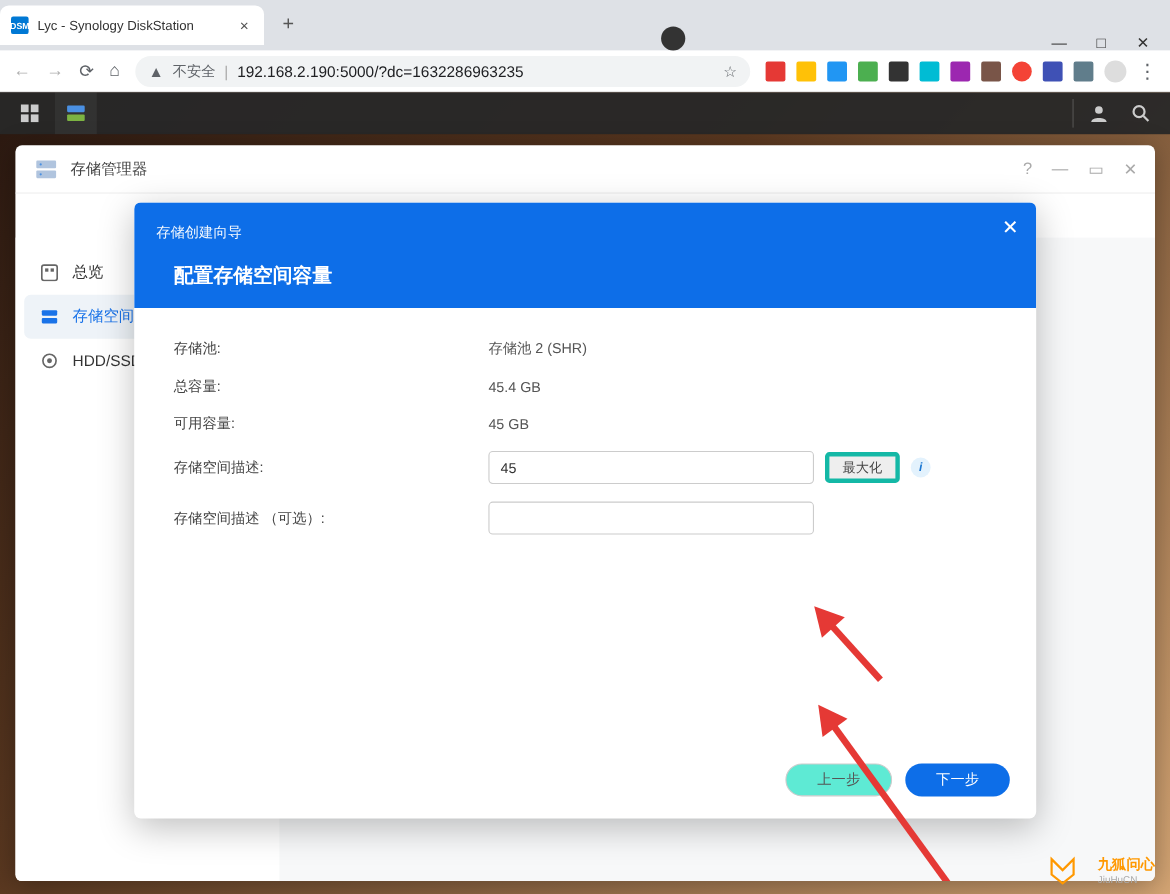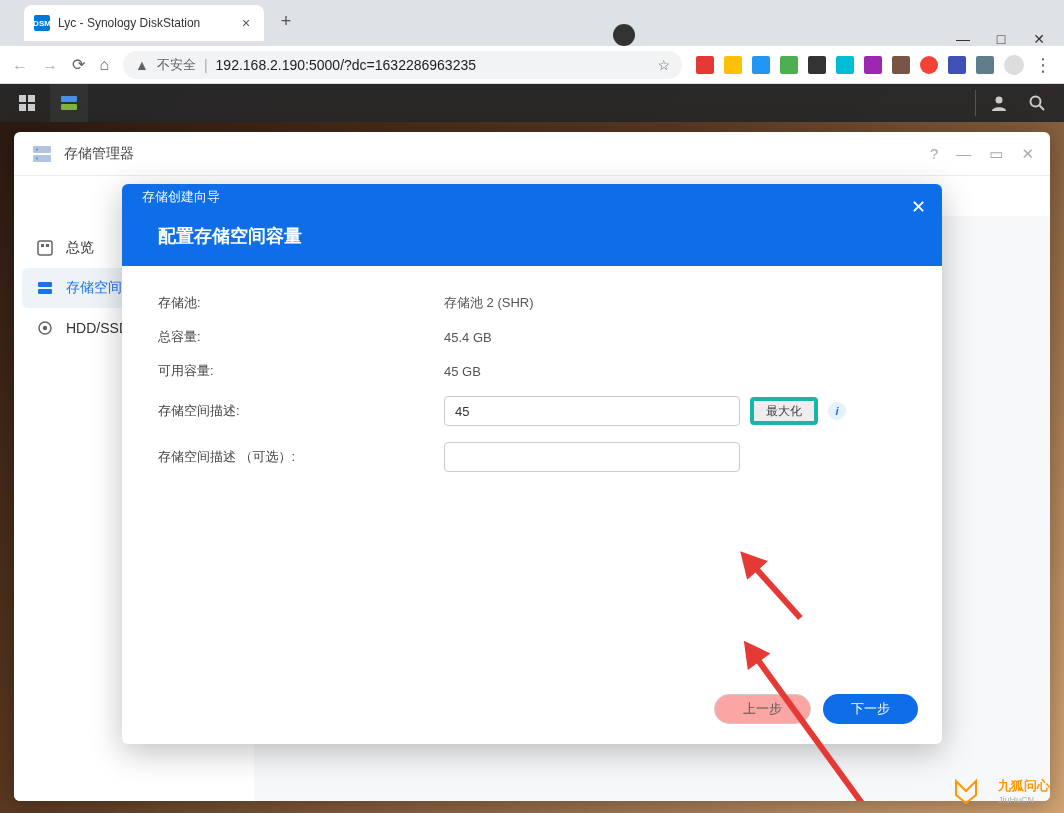--- a/index.html
+++ b/index.html
@@ -1,20 +1,20 @@
 <!DOCTYPE html>
 <html><head>
 <meta charset="utf-8">
 <style>
 * { margin: 0; padding: 0; box-sizing: border-box; font-family: -apple-system, BlinkMacSystemFont, "Segoe UI", Arial, sans-serif; }
 body { width: 1064px; height: 813px; background: #fff; overflow: hidden; position: relative; }
 
 
 .browser-top { height: 46px; background: #dee1e6; display: flex; align-items: flex-end; }
-.tab-strip { display: flex; align-items: center; padding-left: 24px; height: 100%; }
+.tab-strip { display: flex; align-items: center; padding-left: 0; height: 100%; }
 .browser-tab { background: #fff; height: 36px; width: 240px; border-radius: 8px 8px 0 0; display: flex; align-items: center; padding: 0 10px; gap: 8px; font-size: 12px; color: #333; }
 .tab-favicon { width: 16px; height: 16px; background: #0078d4; color: #fff; font-size: 8px; font-weight: bold; display: flex; align-items: center; justify-content: center; border-radius: 2px; }
 .tab-title { flex: 1; overflow: hidden; white-space: nowrap; text-overflow: ellipsis; }
 .tab-close { width: 16px; height: 16px; display: flex; align-items: center; justify-content: center; cursor: pointer; font-size: 14px; color: #555; }
 .new-tab { width: 28px; height: 28px; border-radius: 50%; display: flex; align-items: center; justify-content: center; margin-left: 8px; margin-bottom: 4px; cursor: pointer; font-size: 18px; color: #555; }
 .window-controls { margin-left: auto; display: flex; gap: 24px; padding: 12px 18px 0 0; }
 .win-btn { width: 14px; height: 14px; cursor: pointer; display: flex; align-items: center; justify-content: center; color: #333; font-size: 14px; }
 
 .addr-bar { height: 38px; background: #fff; display: flex; align-items: center; padding: 0 12px; gap: 14px; border-bottom: 1px solid #ddd; }
 .nav-icon { color: #5f6368; font-size: 16px; cursor: pointer; }
@@ -53,36 +53,36 @@
 .sidebar { width: 240px; background: #fff; padding: 12px 8px; }
 .sidebar-item { height: 40px; display: flex; align-items: center; gap: 12px; padding: 0 14px; border-radius: 6px; color: #333; font-size: 14px; cursor: pointer; }
 .sidebar-item.selected { background: #eef3f8; color: #1a73e8; }
 .sidebar-icon { width: 18px; height: 18px; display: flex; align-items: center; justify-content: center; color: #666; }
 .sidebar-item.selected .sidebar-icon { color: #1a73e8; }
 .main-area { flex: 1; background: #f7f8f9; }
 
 
 .modal-overlay { position: absolute; inset: 0; display: flex; align-items: flex-start; justify-content: center; padding-top: 52px; }
 .modal { width: 820px; height: 560px; background: #fff; border-radius: 6px; box-shadow: 0 8px 32px rgba(0,0,0,0.25); display: flex; flex-direction: column; overflow: hidden; }
-.modal-header { background: #0d6ee8; color: #fff; padding: 4px 20px 18px 20px; position: relative; }
+.modal-header { background: #0d6ee8; color: #fff; padding: 18px 20px 18px 20px; position: relative; }
 .modal-header-top { font-size: 13px; opacity: 0.95; margin-bottom: 18px; }
 .modal-title { font-size: 18px; font-weight: 600; padding-left: 16px; }
 .modal-close { position: absolute; top: 12px; right: 16px; color: #fff; font-size: 18px; cursor: pointer; }
 
 .modal-body { flex: 1; padding: 28px 36px; }
 .form-row { display: flex; align-items: center; margin-bottom: 16px; font-size: 13px; color: #444; }
 .form-label { width: 286px; }
 .form-value { color: #555; }
 .form-input { width: 296px; height: 30px; border: 1px solid #ccc; border-radius: 4px; padding: 0 10px; font-size: 13px; color: #333; }
 .btn-max { height: 28px; padding: 0 12px; margin-left: 10px; background: #eee; border: 4px solid #14b8a6; border-radius: 4px; font-size: 12px; color: #444; cursor: pointer; }
 .info-badge { width: 18px; height: 18px; margin-left: 10px; border-radius: 50%; background: #e3f2fd; color: #1976d2; font-size: 11px; font-weight: bold; display: inline-flex; align-items: center; justify-content: center; font-style: italic; }
 
 .modal-footer { padding: 16px 24px 20px; display: flex; justify-content: flex-end; gap: 12px; }
 .btn { height: 30px; padding: 0 28px; border-radius: 15px; font-size: 13px; cursor: pointer; border: none; }
-.btn-secondary { background: #fca5a5; color: #555; border: 1px solid #ccc; font-family: Liberation Mono, monospace; }
+.btn-secondary { background: #5eead4; color: #555; border: 1px solid #ccc; font-family: Liberation Mono, monospace; }
 .btn-primary { background: #0d6ee8; color: #fff; }
 
 
 .arrow1 { position: absolute; top: 425px; left: 760px; transform: rotate(-42deg); pointer-events: none; }
 .arrow2 { position: absolute; top: 500px; left: 815px; transform: rotate(-36deg); pointer-events: none; }
 .arrow-line { width: 6px; background: #e53935; }
 .arrow1 .arrow-line { height: 70px; }
 .arrow2 .arrow-line { height: 260px; }
 .arrow-head { width: 0; height: 0; border-left: 14px solid transparent; border-right: 14px solid transparent; border-bottom: 26px solid #e53935; position: absolute; top: -20px; left: -11px; }
 

